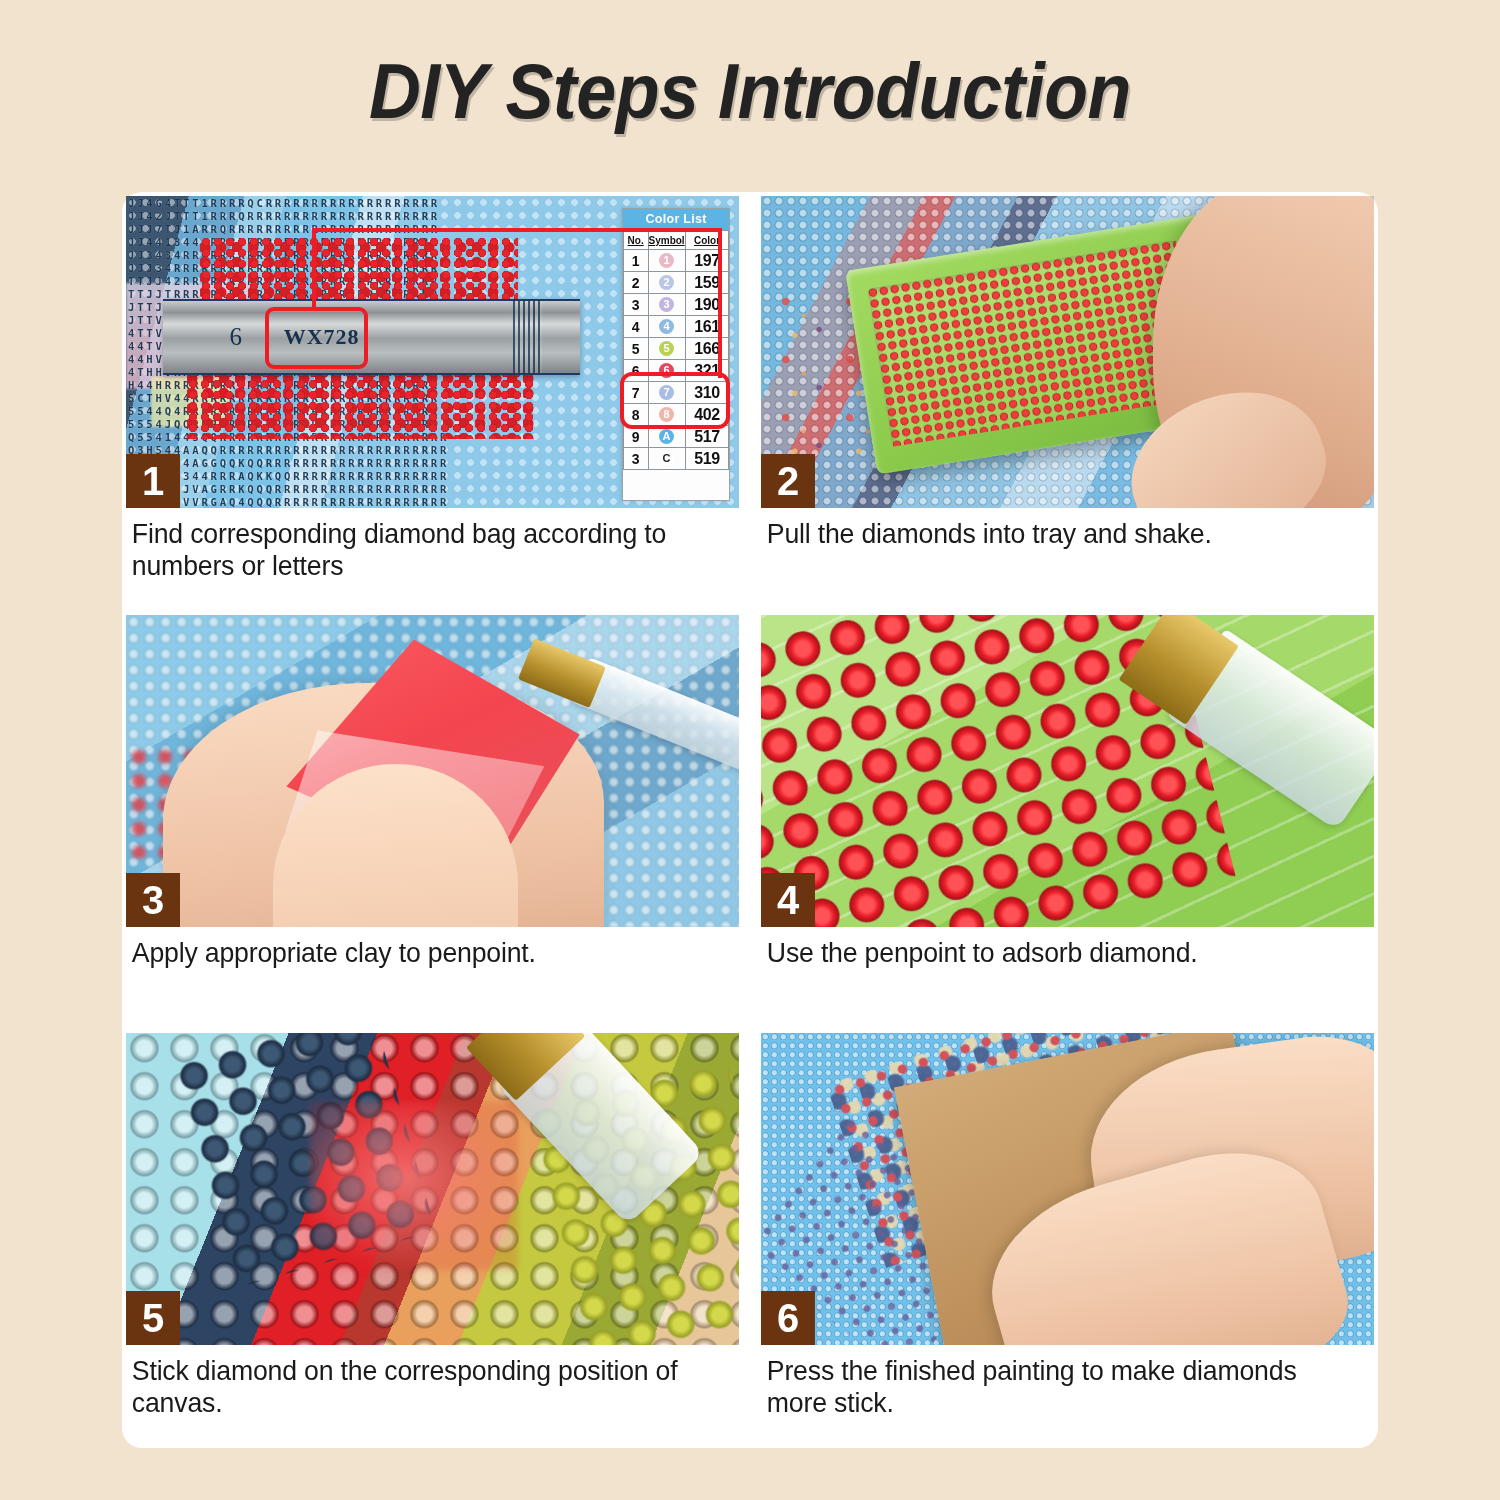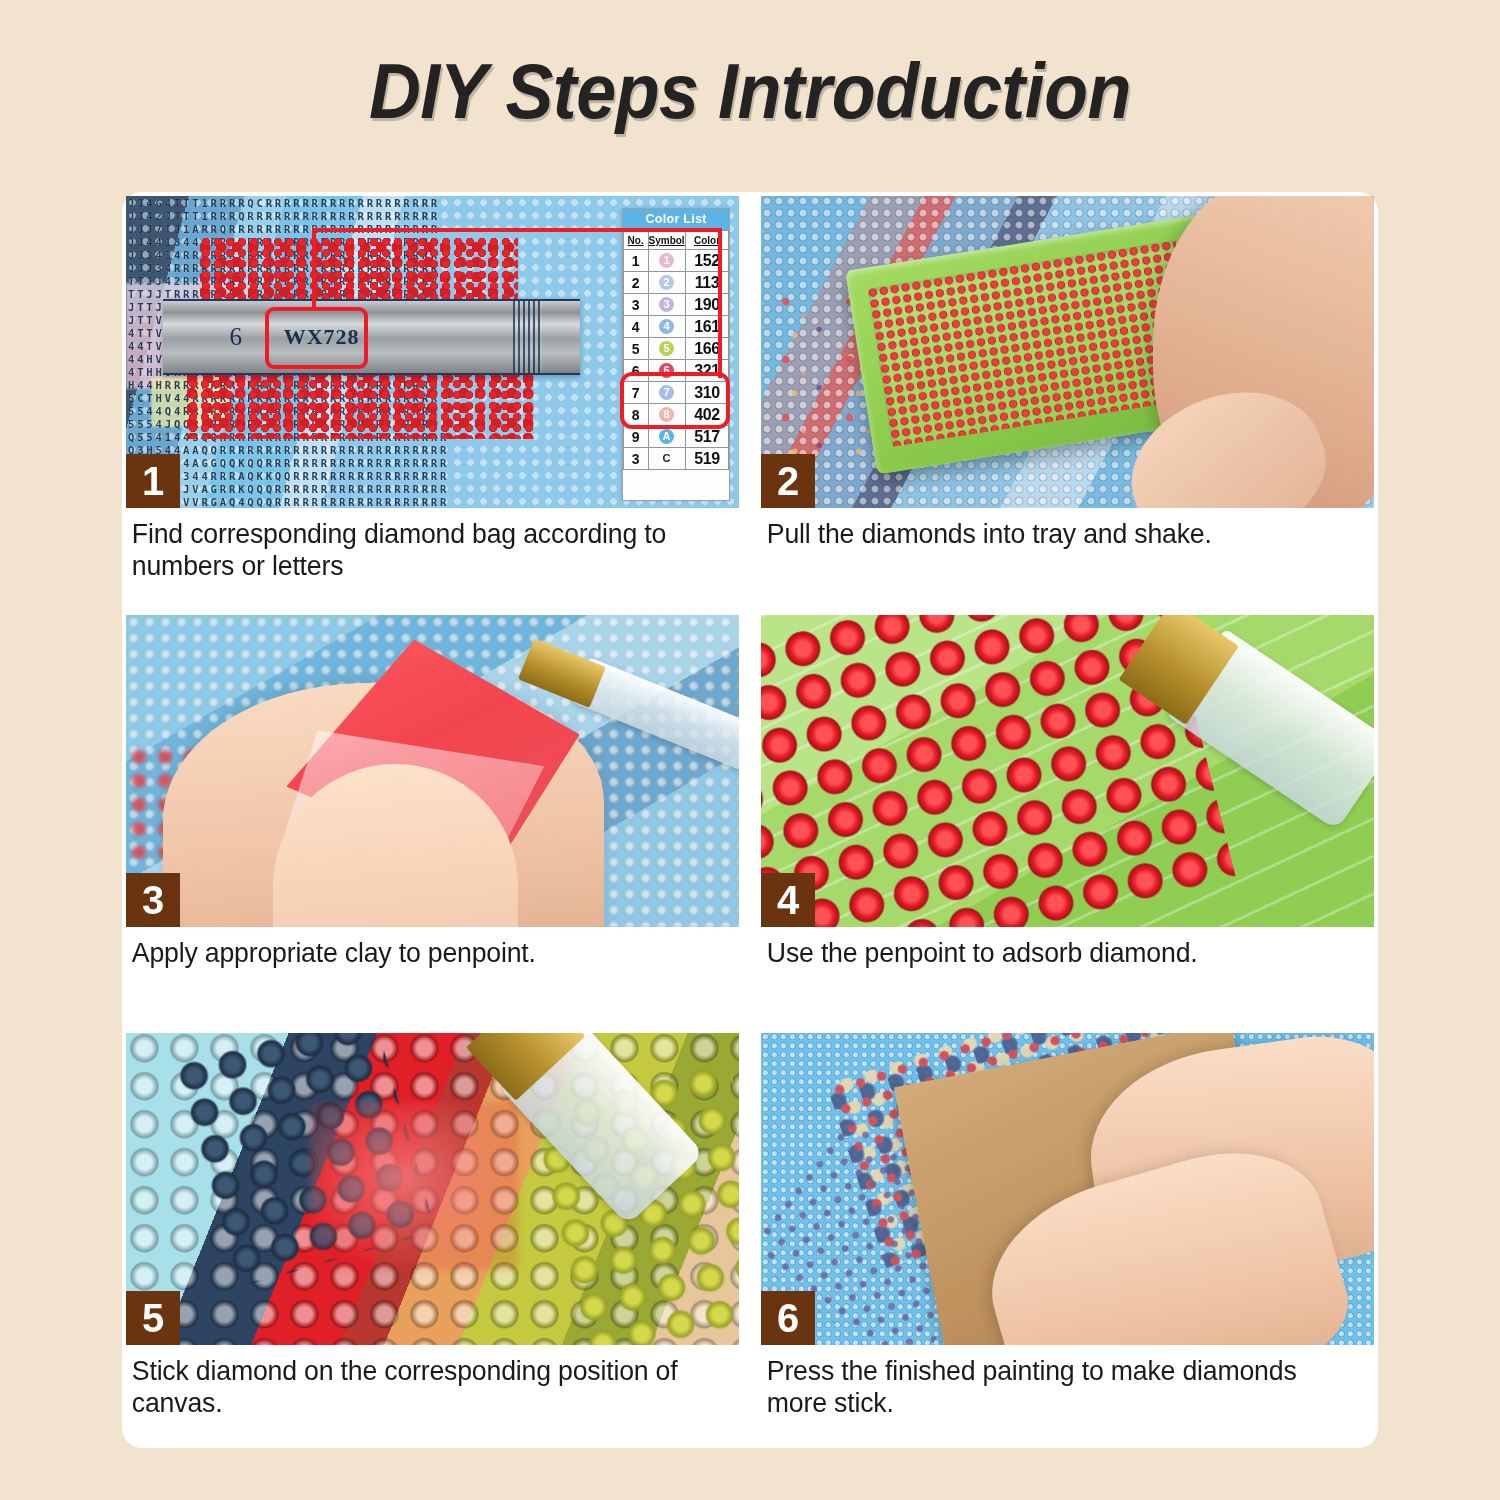--- a/index.html
+++ b/index.html
@@ -422,26 +422,26 @@
               <tr>
                 <th>No.</th>
                 <th>Symbol</th>
                 <th>Color</th>
               </tr>
             </thead>
             <tbody>
                 <tr>
                   <td class="no">1</td>
                   <td class="sym"><span class="dot" style="background:#e9b9c8;color:#fff">1</span></td>
-                  <td class="col">152</td>
+                  <td class="col">197</td>
                 </tr>
                 <tr>
                   <td class="no">2</td>
                   <td class="sym"><span class="dot" style="background:#b9c6e4;color:#fff">2</span></td>
-                  <td class="col">113</td>
+                  <td class="col">159</td>
                 </tr>
                 <tr>
                   <td class="no">3</td>
                   <td class="sym"><span class="dot" style="background:#c3b6de;color:#fff">3</span></td>
                   <td class="col">190</td>
                 </tr>
                 <tr>
                   <td class="no">4</td>
                   <td class="sym"><span class="dot" style="background:#8fb9e0;color:#fff">4</span></td>
                   <td class="col">161</td>

